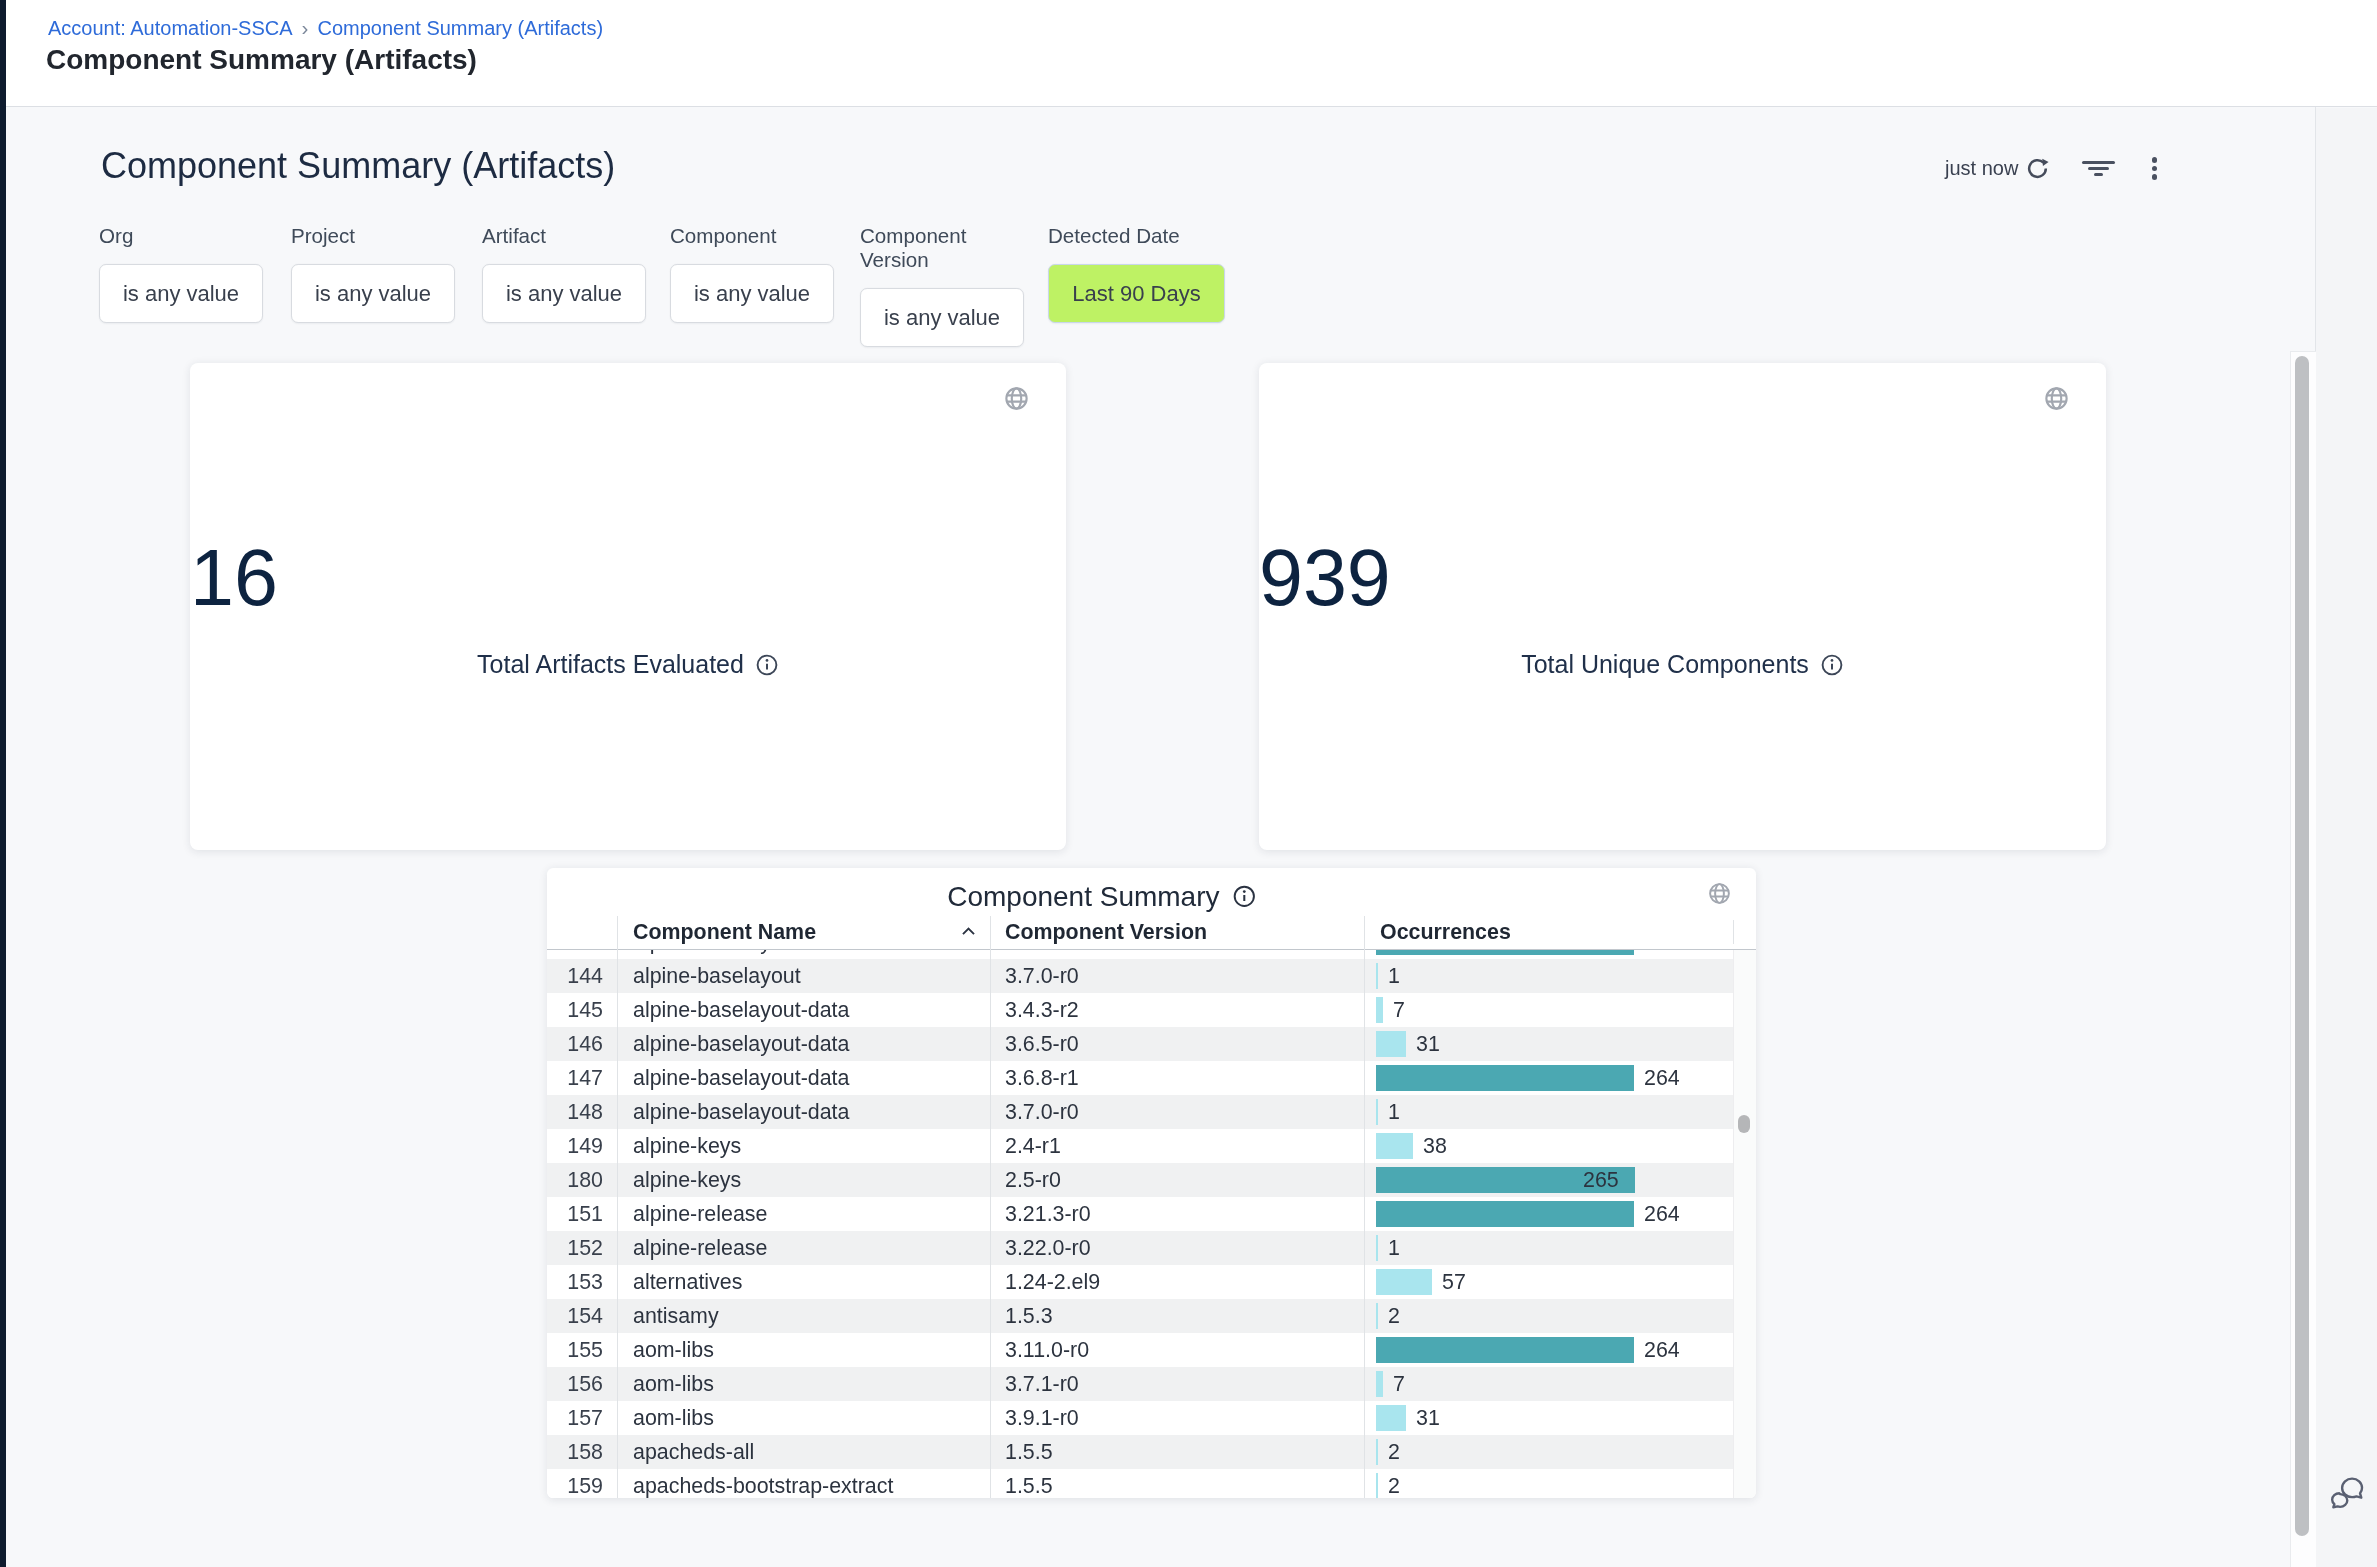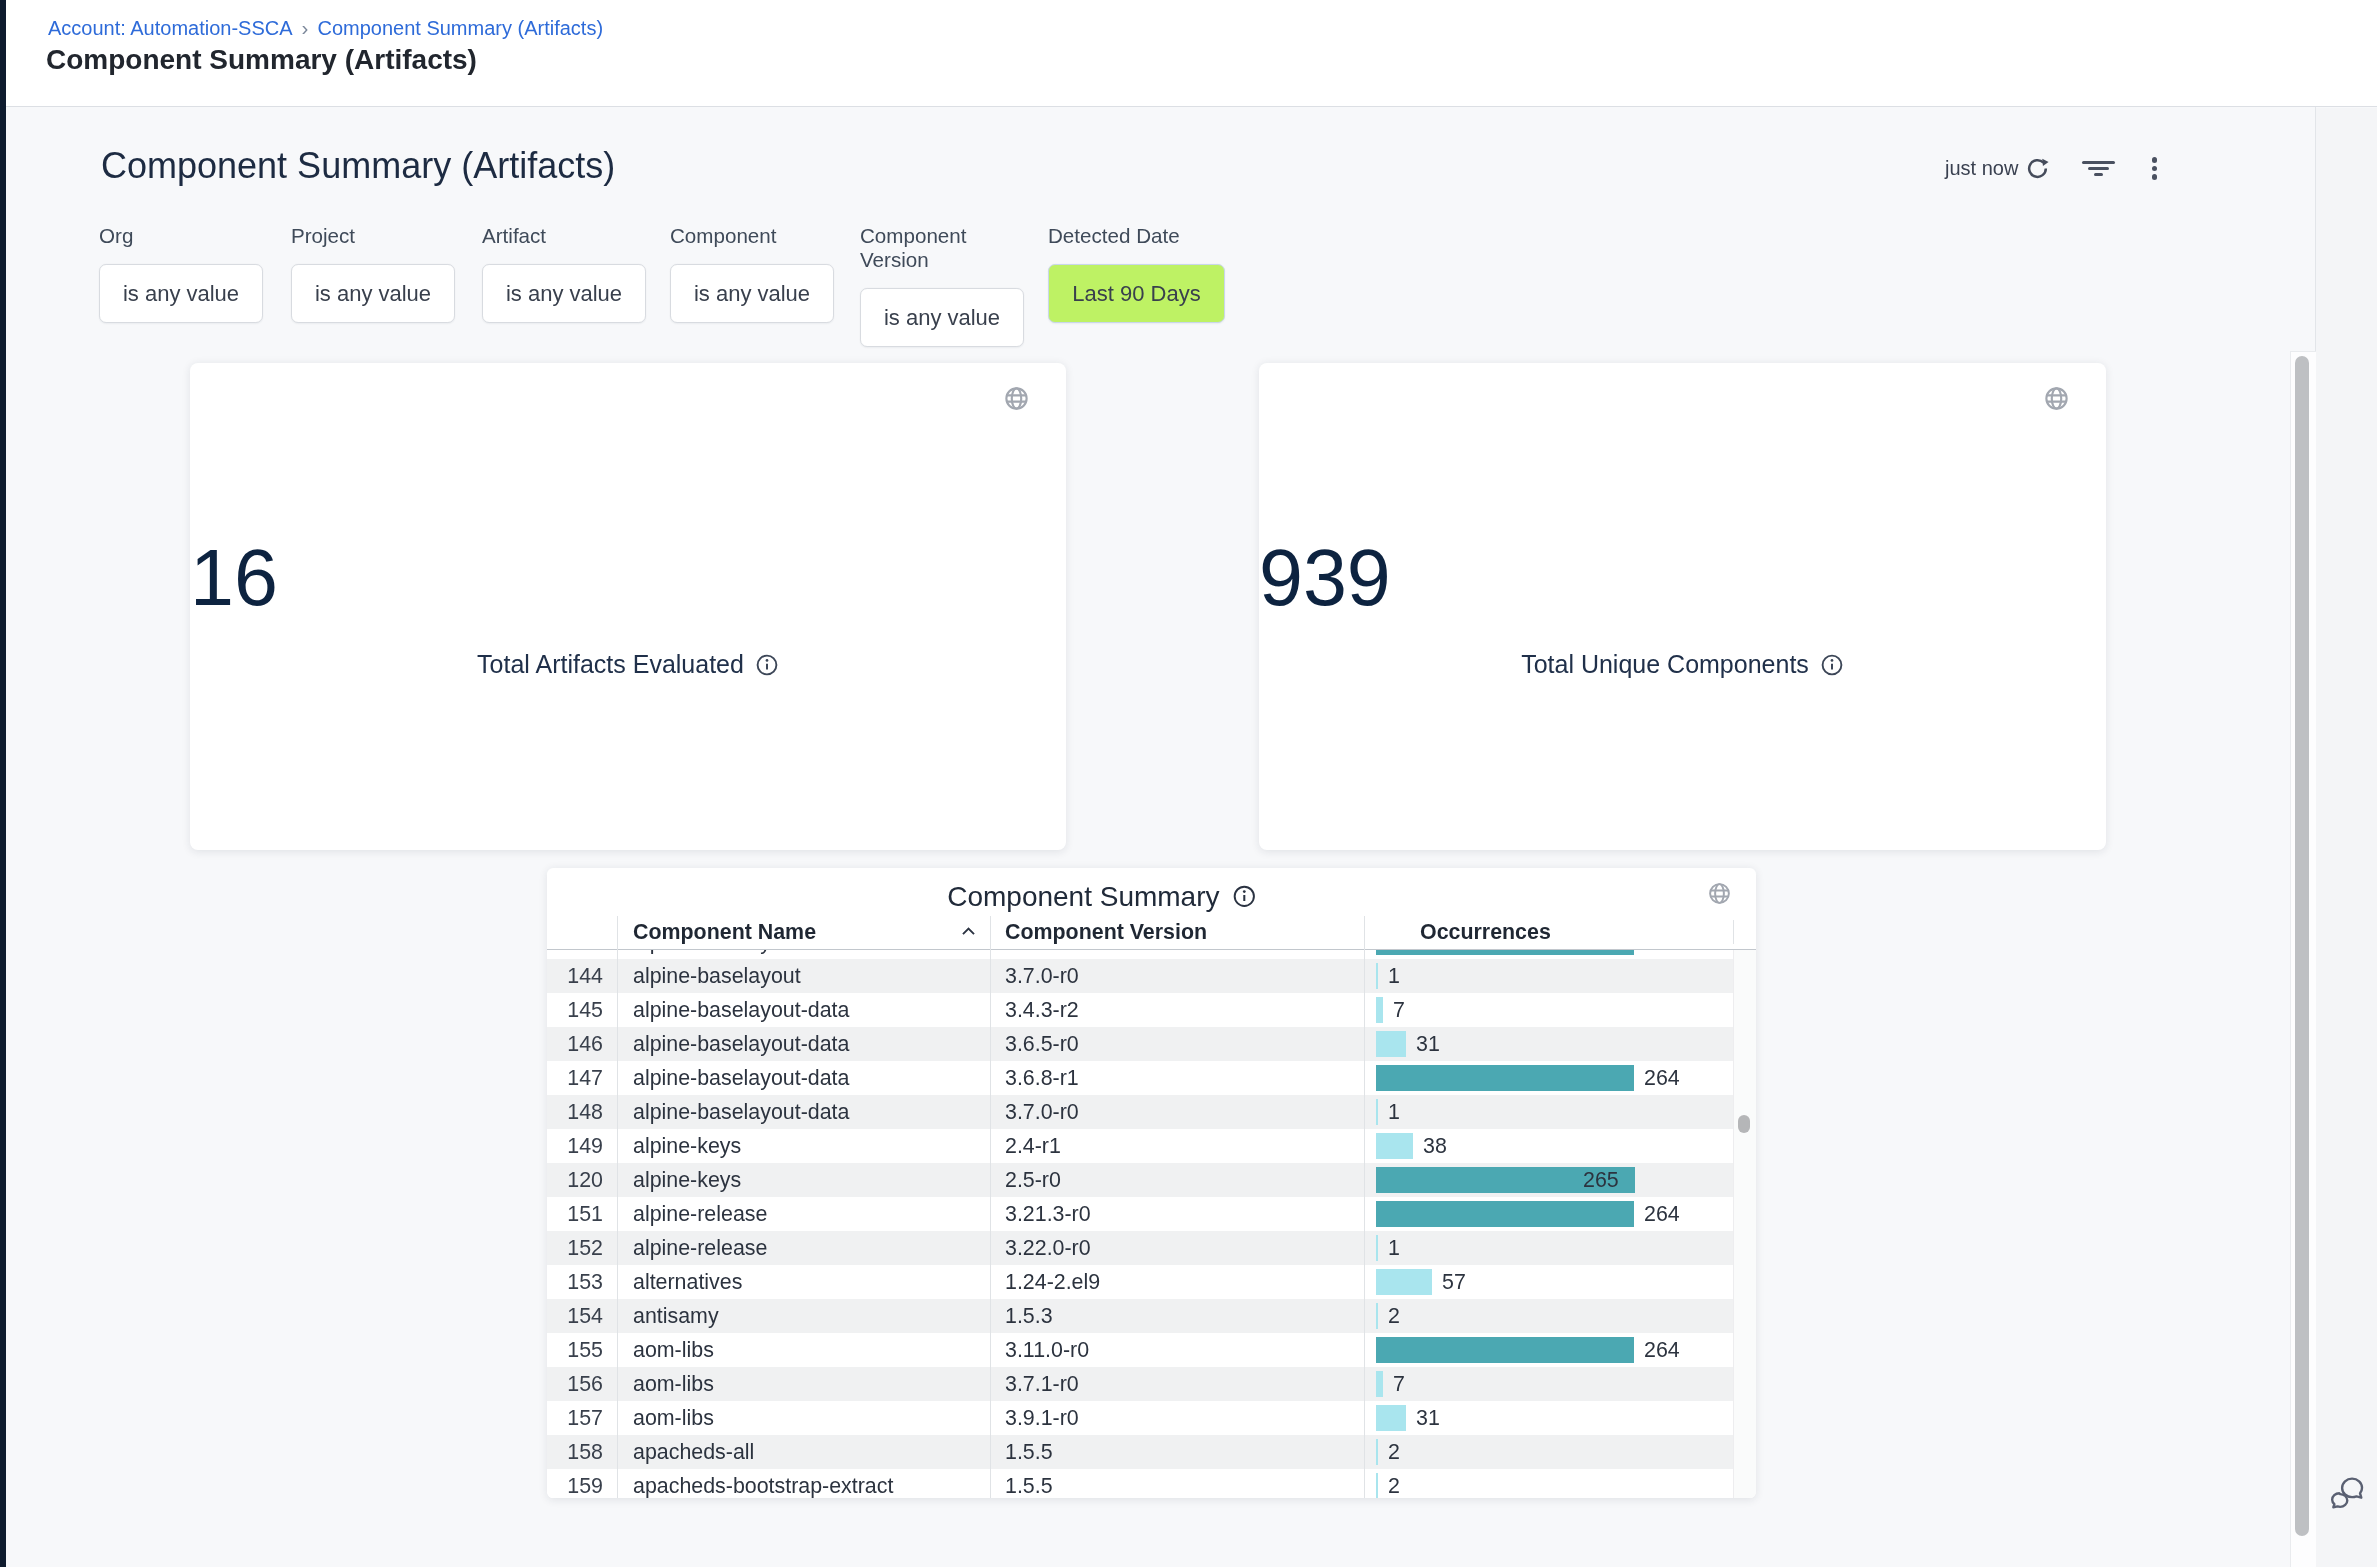--- a/index.html
+++ b/index.html
@@ -185,21 +185,21 @@
         <circle cx="12" cy="7.4" r="1.35" fill="#2b3342"></circle>
       </svg>
     </div>
 
     <div class="thead">
       <div class="th" style="left:86px;">Component Name</div>
       <svg class="sortcaret" width="19" height="17.4" viewBox="0 0 24 22">
         <polyline points="5,14 12,7 19,14" fill="none" stroke="#2b3342" stroke-width="2.4"></polyline>
       </svg>
       <div class="th" style="left:458px;">Component Version</div>
-      <div class="th" style="left:833px;margin-left:40px;">Occurrences</div>
+      <div class="th" style="left:833px;">Occurrences</div>
     </div>
 
     <div class="vline" style="left:70px;top:48px;height:583px;"></div>
     <div class="vline" style="left:443px;top:48px;height:583px;"></div>
     <div class="vline" style="left:817px;top:48px;height:583px;"></div>
     <div class="vline" style="left:1186px;top:52px;height:24px;"></div>
 
     <div class="tbody">
         <div class="trow" style="margin-top: -25px;">
           <div class="cell c-num">143</div>
@@ -244,21 +244,21 @@
           <div class="cell c-val" style="left: 841px;">1</div>
         </div>
         <div class="trow">
           <div class="cell c-num">149</div>
           <div class="cell c-name">alpine-keys</div>
           <div class="cell c-ver">2.4-r1</div>
           <div class="c-bar" style="width: 37px; background: rgb(169, 229, 238);"></div>
           <div class="cell c-val" style="left: 876px;">38</div>
         </div>
         <div class="trow even">
-          <div class="cell c-num">120</div>
+          <div class="cell c-num">180</div>
           <div class="cell c-name">alpine-keys</div>
           <div class="cell c-ver">2.5-r0</div>
           <div class="c-bar" style="width: 259px; background: rgb(75, 168, 178);"></div>
           <div class="cell c-val" style="left: 1036px;">265</div>
         </div>
         <div class="trow">
           <div class="cell c-num">151</div>
           <div class="cell c-name">alpine-release</div>
           <div class="cell c-ver">3.21.3-r0</div>
           <div class="c-bar" style="width: 258px; background: rgb(75, 168, 178);"></div>

